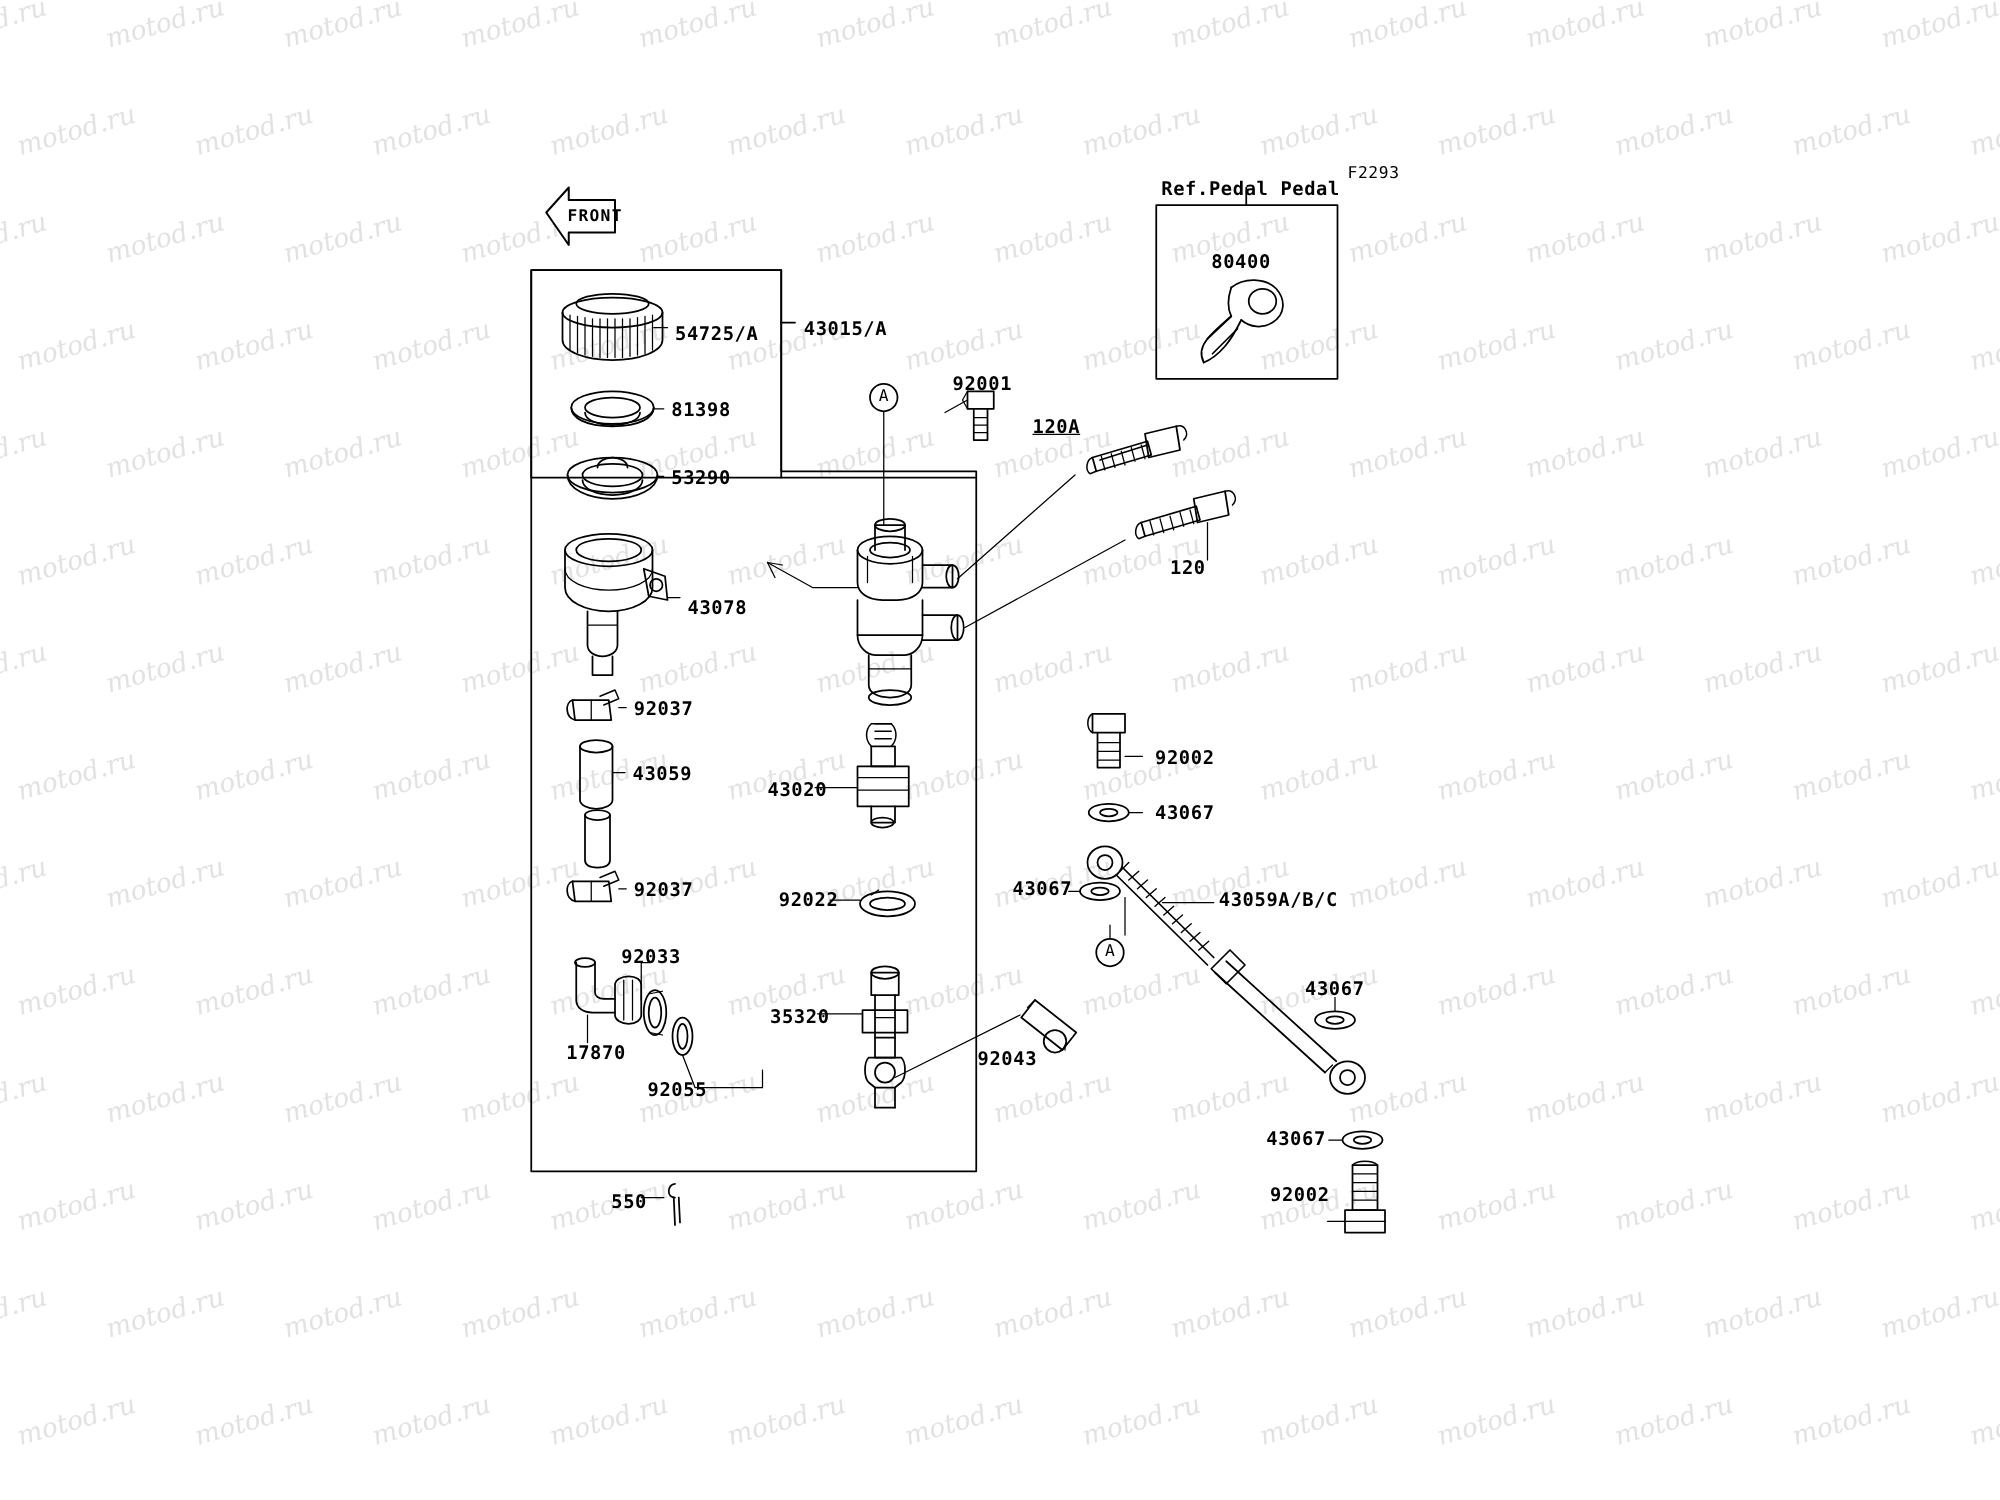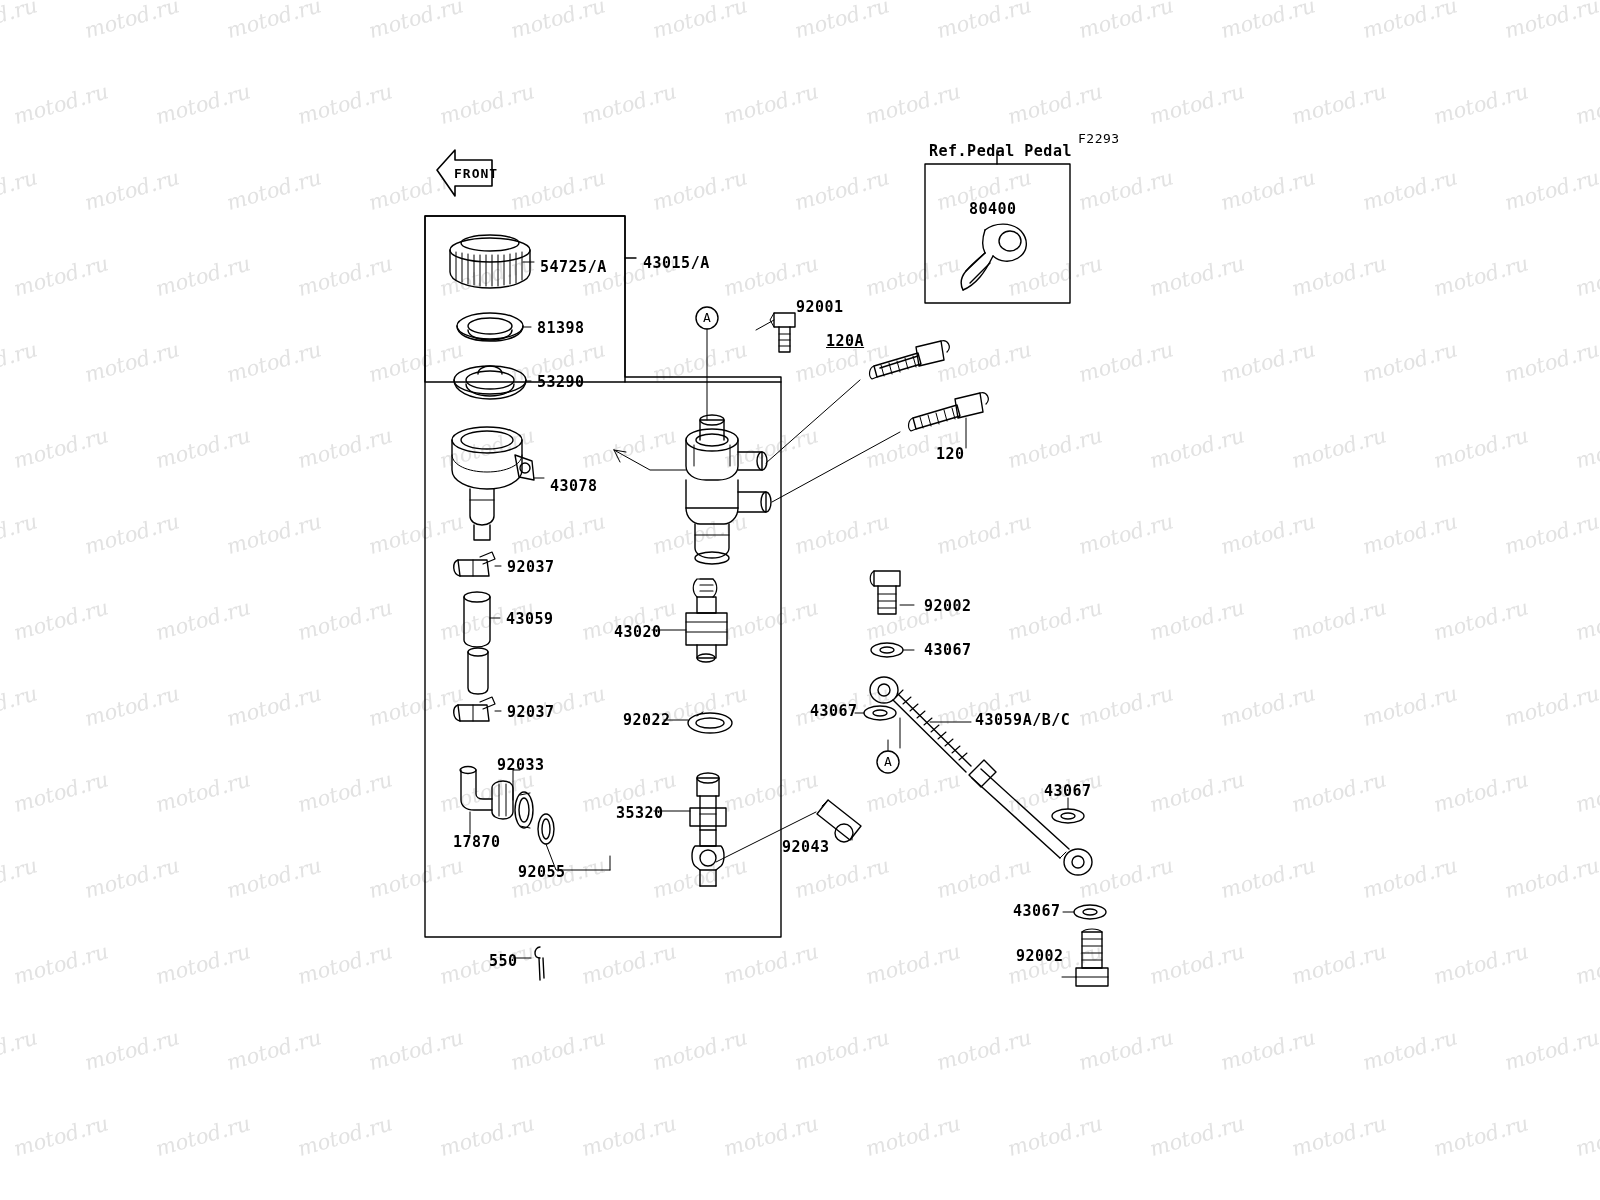--- a/index.html
+++ b/index.html
@@ -538,21 +538,21 @@
   <div class="lbl" style="left:507px;top:558px;">92037</div>
   <div class="lbl" style="left:506px;top:610px;">43059</div>
   <div class="lbl" style="left:507px;top:703px;">92037</div>
   <div class="lbl" style="left:497px;top:756px;">92033</div>
   <div class="lbl" style="left:453px;top:833px;">17870</div>
   <div class="lbl" style="left:518px;top:863px;">92055</div>
   <div class="lbl" style="left:614px;top:623px;text-align:right;">43020</div>
   <div class="lbl" style="left:623px;top:711px;">92022</div>
   <div class="lbl" style="left:616px;top:804px;">35320</div>
   <div class="lbl" style="left:489px;top:952px;">550</div>
-  <div class="lbl" style="left:762px;top:298px;margin-left:34px;">92001</div>
+  <div class="lbl" style="left:762px;top:298px;">92001</div>
   <div class="lbl" style="left:826px;top:332px;text-decoration:underline;">120A</div>
   <div class="lbl" style="left:936px;top:445px;">120</div>
   <div class="lbl" style="left:969px;top:200px;">80400</div>
   <div class="lbl" style="left:924px;top:597px;">92002</div>
   <div class="lbl" style="left:924px;top:641px;">43067</div>
   <div class="lbl" style="left:810px;top:702px;">43067</div>
   <div class="lbl" style="left:975px;top:711px;">43059A/B/C</div>
   <div class="lbl" style="left:1044px;top:782px;">43067</div>
   <div class="lbl" style="left:782px;top:838px;">92043</div>
   <div class="lbl" style="left:1013px;top:902px;">43067</div>

